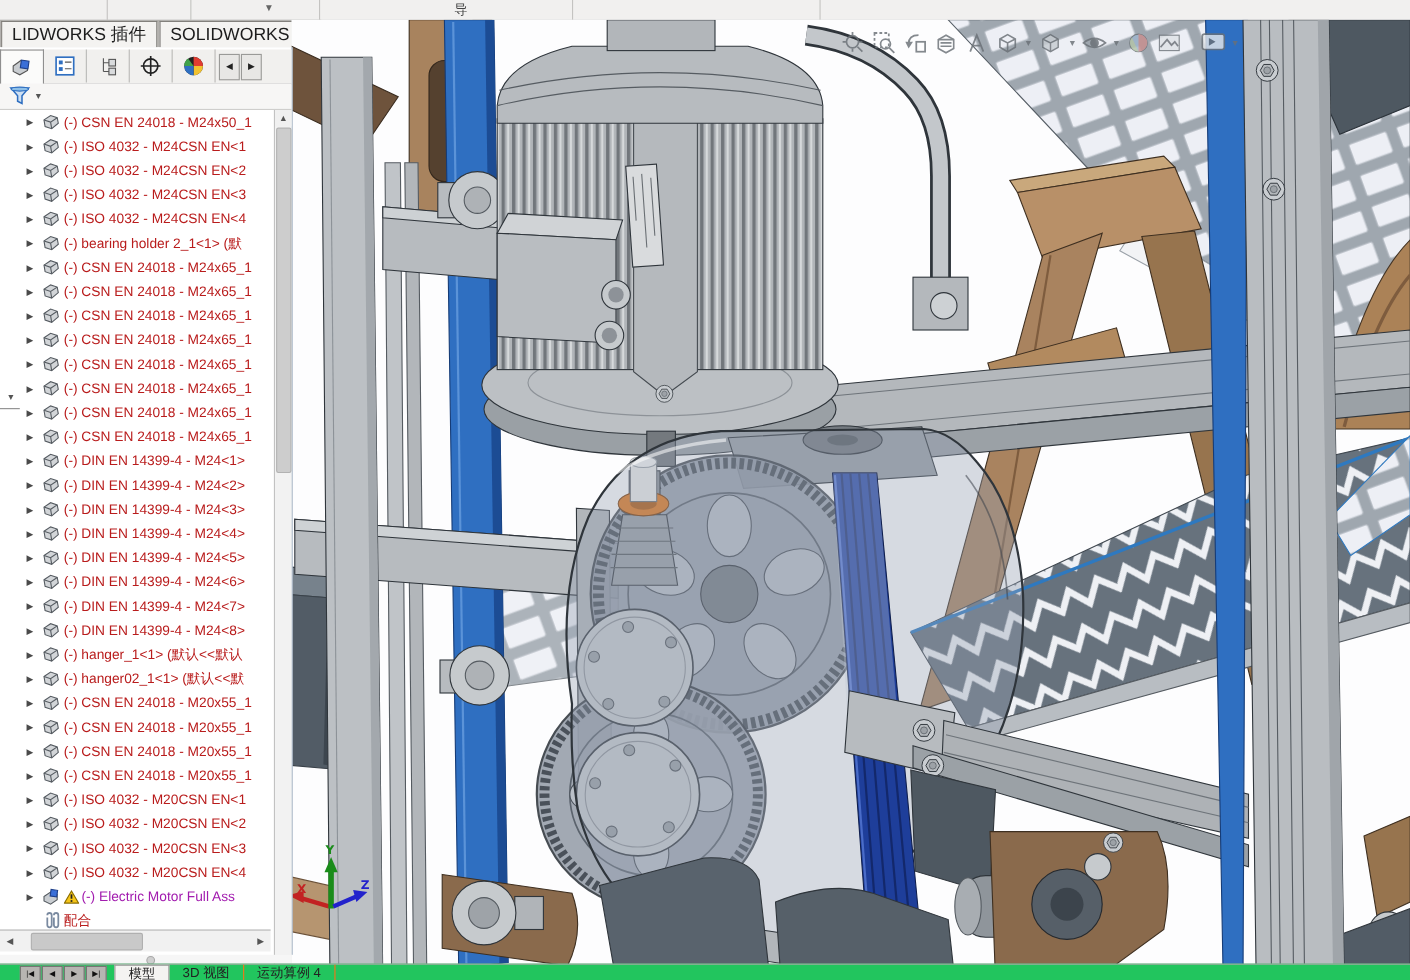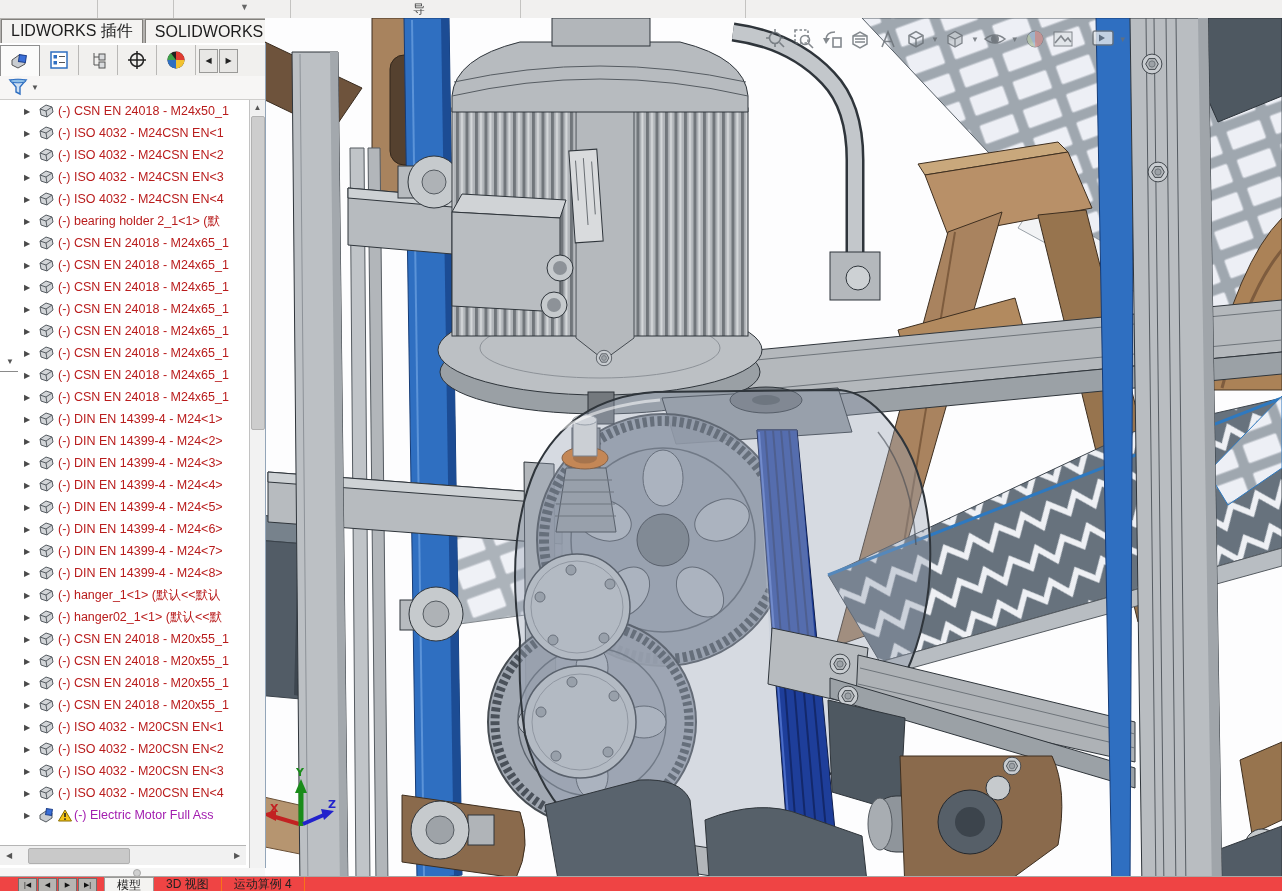--- a/index.html
+++ b/index.html
@@ -47,21 +47,21 @@
   #hscroll{position:absolute;left:0;top:802px;width:246px;height:19px;background:#f1f1f1;border-top:1px solid #b5b5b5;}
   .hs-arrow{position:absolute;top:2px;width:16px;height:15px;color:#555;font-size:8px;text-align:center;line-height:15px;}
   #hs-thumb{position:absolute;left:28px;top:2px;width:100px;height:14px;background:#c9c9c9;border:1px solid #b0b0b0;border-radius:2px;}
   
   #pane-splitter{position:absolute;left:0;top:357px;width:18px;height:22px;}
   #pane-splitter .caret{position:absolute;left:6px;top:0;font-size:8px;color:#555;}
   #pane-splitter .bar{position:absolute;left:0;top:14px;width:18px;height:0;border-top:1px solid #8a8a8a;}
   
   #dot-strip{position:absolute;left:0;top:868px;width:265px;height:8px;background:#f6f6f6;}
   #splitter-dot{position:absolute;left:133px;top:1px;width:6px;height:6px;border-radius:50%;background:#cfcfcf;border:1px solid #a8a8a8;}
-  #bottom-bar{position:absolute;left:0;top:876px;width:1282px;height:15px;background:#ef4444;border-top:1px solid #a9a8a6;display:flex;align-items:stretch;}
+  #bottom-bar{position:absolute;left:0;top:876px;width:1282px;height:15px;background:#22c55e;border-top:1px solid #a9a8a6;display:flex;align-items:stretch;}
   #nav-btns{display:flex;align-items:center;margin:1px 6px 0 18px;}
   .nav-btn{width:17px;height:12px;background:#b7b5b2;border:1px solid #6f6e6c;font-size:7px;color:#111;
            display:flex;align-items:center;justify-content:center;margin-right:1px;}
   .bottom-tab{padding:0 12px;font-size:12px;color:#222;display:flex;align-items:center;border-right:1px solid #f97316;}
   .bottom-tab.active{background:#f4f3f1;border:1px solid #9a9a98;border-bottom:none;}
 </style>
 </head>
 <body>
 
 <div id="app">
@@ -765,20 +765,30 @@
       <rect x="8" y="2" width="6" height="6" fill="#3a6fd8" stroke="#1d3f8a" transform="rotate(8 11 5)"></rect>
     </svg>
 
     <svg class="tree-warn" viewBox="0 0 14 13" style="display: block;">
       <polygon points="7,1 13.5,12 0.5,12" fill="#f5c518" stroke="#8a6d00"></polygon>
       <rect x="6.2" y="4" width="1.6" height="4" fill="#222"></rect>
             <rect x="6.2" y="9.3" width="1.6" height="1.6" fill="#222"></rect>
     </svg>
     <span class="tree-label" style="color: #a21caf;">(-) Electric  Motor Full Ass</span>
   </div>
+        <div class="tree-row">
+    <span class="tree-expander" style="visibility: hidden;">▶</span>
+
+    <svg class="tree-ico mates" viewBox="0 0 17 16" style="display: block;">
+      <path d="M5 3 Q5 1 7 1 Q9 1 9 3 L9 12 Q9 14 7 14 Q5 14 5 12 L5 5" fill="none" stroke="#7a8aa0" stroke-width="1.6"></path>
+      <path d="M11 3 Q11 1 13 1 Q15 1 15 3 L15 12 Q15 14 13 14 Q11 14 11 12 L11 5" fill="none" stroke="#7a8aa0" stroke-width="1.6"></path>
+    </svg>
+
+    <span class="tree-label">配合</span>
+  </div>
       </div>
 
     <div id="vscroll">
       <div class="vs-arrow" style="top:0">▲</div>
       <div id="vs-thumb"></div>
       <div class="vs-arrow" style="bottom:0">▼</div>
     </div>
 
     <div id="hscroll">
       <div class="hs-arrow" style="left:1px">◀</div>

